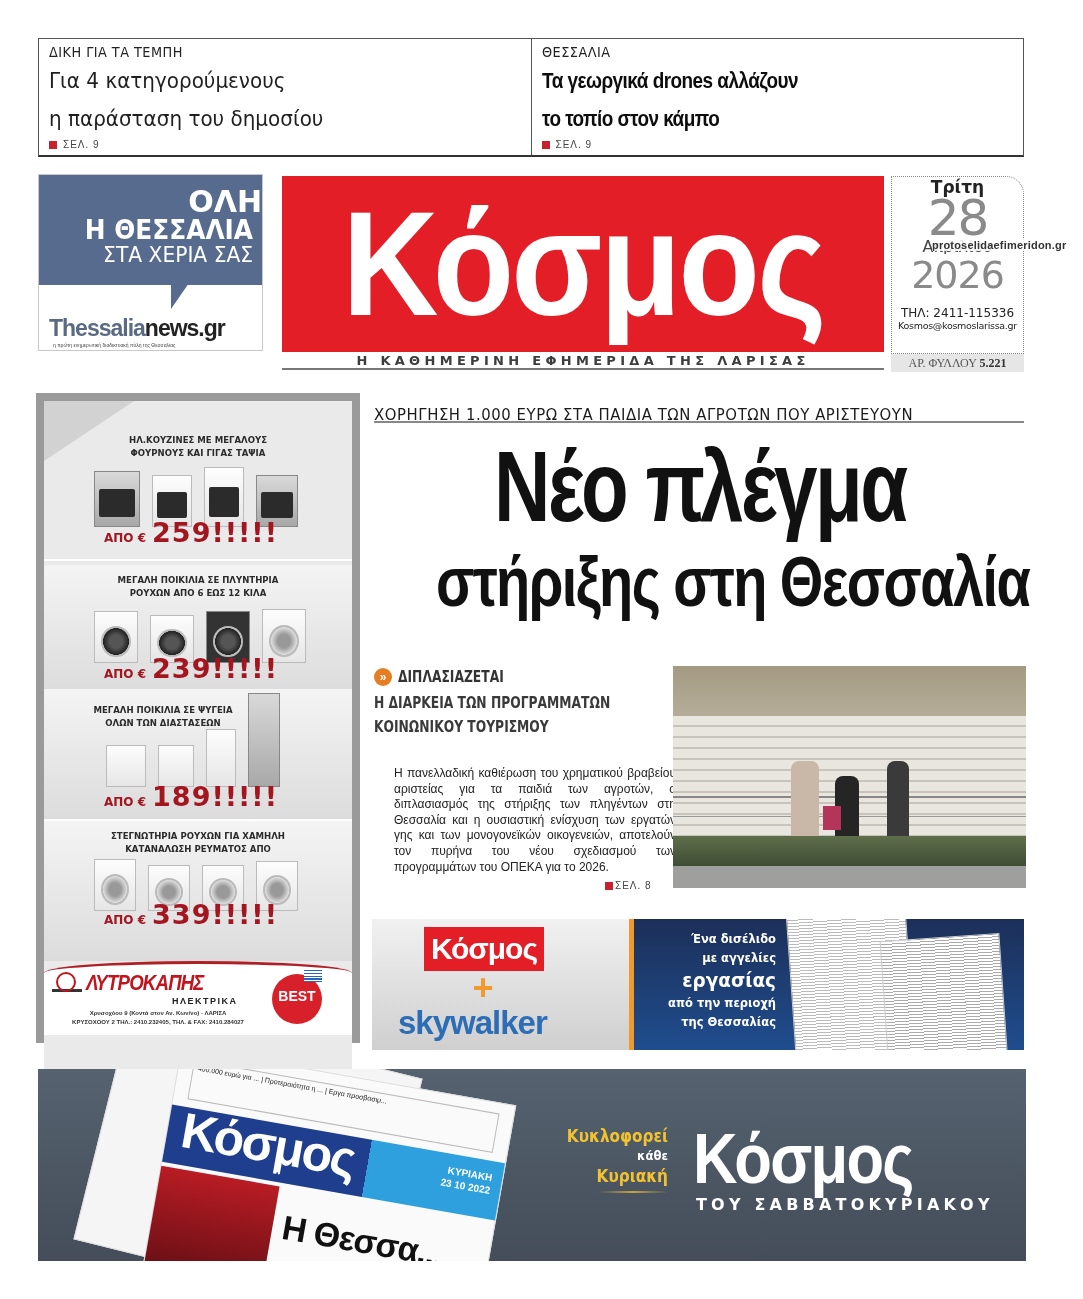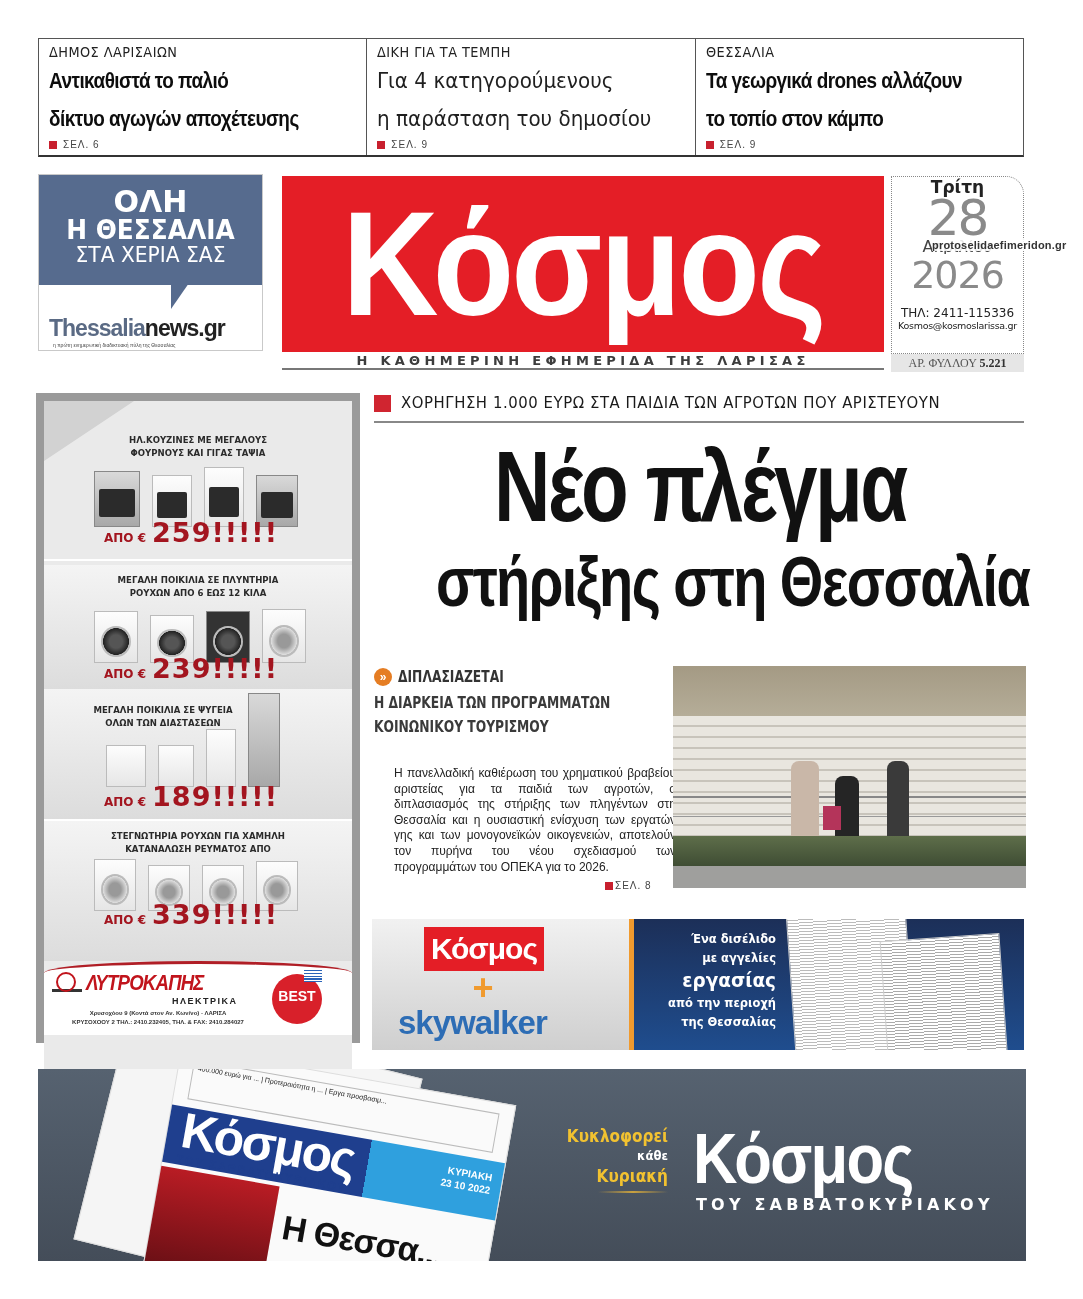--- a/index.html
+++ b/index.html
@@ -13,21 +13,21 @@
   .teaser + .teaser { border-left: 1.5px solid #555; }
   .teaser .kicker { font-size: 14px; letter-spacing: 0.5px; color: #222; font-family: "DejaVu Sans", sans-serif; font-weight: normal; transform: scaleX(0.92); transform-origin: left; white-space: nowrap; }
   .teaser .title { margin-top: 2px; font-size: 22px; line-height: 38px; white-space: nowrap; }
   .teaser .title.bold { font-family: "Liberation Sans", sans-serif; font-weight: bold; transform: scaleX(0.86); transform-origin: left; letter-spacing: -0.6px; color: #0d0d0d; }
   .teaser .title.light { font-family: "DejaVu Sans", sans-serif; font-weight: normal; font-size: 21px; color: #1f1f1f; transform: scaleX(0.95); transform-origin: left; }
   .teaser .page { position: absolute; left: 10px; bottom: 5px; font-size: 10px; color: #444; display: flex; align-items: center; gap: 6px; letter-spacing: 1px; }
   .red-sq { display: inline-block; width: 8px; height: 8px; background: #c8202e; }
 
   
   .thessalia { left: 38px; top: 174px; width: 225px; height: 177px; border: 1px solid #c9c9c9; background: #fff; }
-  .thessalia .blue { position: absolute; left: 0; top: 0; width: 223px; height: 110px; background: #566b8e; text-align: center; color: #fff; }
+  .thessalia .blue { position: absolute; left: 0; top: 0; width: 223px; height: 110px; background: #566b8e; text-align: right; color: #fff; }
   .thessalia .blue .l1 { font-family: "DejaVu Sans", sans-serif; font-weight: bold; font-size: 30px; line-height: 30px; padding-top: 12px; }
   .thessalia .blue .l2 { font-family: "DejaVu Sans", sans-serif; font-weight: bold; font-size: 27px; line-height: 26px; transform: scaleX(0.92); }
   .thessalia .blue .l3 { font-family: "DejaVu Sans", sans-serif; font-size: 22px; line-height: 24px; transform: scaleX(0.92); }
   .thessalia .tail { position: absolute; left: 132px; top: 108px; width: 0; height: 0; border-left: 0 solid transparent; border-right: 18px solid transparent; border-top: 26px solid #566b8e; }
   .thessalia .brand { position: absolute; left: 10px; top: 140px; font-size: 23px; font-weight: bold; letter-spacing: -1px; white-space: nowrap; }
   .thessalia .brand .b1 { color: #5a6a84; }
   .thessalia .brand .b2 { color: #222; }
   .thessalia .tag { position: absolute; left: 14px; top: 167px; font-size: 5px; color: #444; white-space: nowrap; }
 
   
@@ -66,21 +66,21 @@
   .appad .footer .house { position: absolute; left: 8px; top: 8px; width: 30px; height: 20px; border-bottom: 3px solid #333; }
   .appad .footer .house::before { content: ""; position: absolute; left: 4px; top: 0; width: 16px; height: 16px; border-radius: 50%; border: 2px solid #c1141c; }
   .appad .footer .sub { position: absolute; left: 128px; top: 32px; font-size: 9px; font-weight: bold; letter-spacing: 1.5px; color: #222; }
   .appad .footer .addr { position: absolute; left: 4px; top: 45px; width: 220px; font-size: 6px; font-weight: bold; line-height: 9px; color: #333; text-align: center; white-space: nowrap; }
   .appad .footer .best { position: absolute; left: 228px; top: 10px; width: 50px; height: 50px; border-radius: 50%; background: #d8202a; color: #fff; font-size: 14px; font-weight: bold; text-align: center; line-height: 44px; }
   .appad .footer .best span { position: absolute; left: 0; top: 13px; width: 100%; font-size: 5px; line-height: 5px; letter-spacing: 1px; }
   .appad .footer .flag { position: absolute; left: 260px; top: 6px; width: 18px; height: 12px; background: repeating-linear-gradient(#2a63b8 0 1.4px, #fff 1.4px 2.8px); }
   .appad .corner { position: absolute; left: 0; top: 0; width: 0; height: 0; border-top: 60px solid #d2d2d2; border-right: 90px solid transparent; }
 
   
-  .kicker-main { left: 374px; top: 393px; width: 650px; height: 30px; border-bottom: 2px solid #888; display: flex; align-items: flex-start; gap: 10px; }
+  .kicker-main { left: 374px; top: 393px; width: 650px; height: 30px; border-bottom: 2px solid #888; display: flex; align-items: flex-start; gap: 10px; flex-direction: column; }
   .kicker-main .red-big { width: 17px; height: 17px; background: #d02530; margin-top: 2px; }
   .kicker-main .txt { font-family: "DejaVu Sans", sans-serif; font-size: 16px; letter-spacing: 0.6px; color: #1a1a1a; white-space: nowrap; transform: scaleX(0.93); transform-origin: left; }
   .headline { left: 370px; top: 430px; width: 660px; text-align: center; color: #111; font-family: "Liberation Sans", sans-serif; font-weight: bold; }
   .headline .h1 { font-size: 100px; line-height: 112px; letter-spacing: -3px; transform: scaleX(0.78); white-space: nowrap; }
   .headline .h2 { font-size: 70px; line-height: 80px; letter-spacing: -2px; transform: scaleX(0.8); white-space: nowrap; }
 
   .sub-kicker { left: 374px; top: 668px; display: flex; align-items: center; gap: 6px; }
   .sub-kicker .arrow-icon { width: 18px; height: 18px; border-radius: 50%; background: #e57d23; color: #fff; font-size: 12px; font-weight: bold; text-align: center; line-height: 18px; }
   .sub-kicker .txt { font-family: "DejaVu Sans", sans-serif; font-weight: bold; font-size: 15px; color: #333; transform: scaleX(0.82); transform-origin: left; white-space: nowrap; }
   .subhead { left: 374px; top: 691px; font-family: "DejaVu Sans", sans-serif; font-weight: bold; font-size: 15px; line-height: 24px; color: #3a3a3a; transform: scaleX(0.82); transform-origin: left; white-space: nowrap; }
@@ -130,29 +130,20 @@
   .sunday .promo .p2 { font-size: 13px; line-height: 18px; color: #fff; transform: scaleX(0.9); transform-origin: right; }
   .sunday .promo .uline { margin-left: auto; width: 70px; height: 2px; margin-top: 4px; background: linear-gradient(90deg, transparent, #c9a13f, transparent); }
   .sunday .big { position: absolute; left: 655px; top: 50px; color: #fff; font-weight: bold; font-size: 70px; line-height: 80px; letter-spacing: -2px; transform: scaleX(0.88); transform-origin: left; white-space: nowrap; }
   .sunday .bigsub { position: absolute; left: 658px; top: 126px; color: #fff; font-weight: bold; font-size: 16px; letter-spacing: 4.2px; white-space: nowrap; font-family: "DejaVu Sans", sans-serif; }
 </style>
 </head>
 <body>
 
 <div class="abs teasers">
   <div class="teaser">
-    <div class="kicker">ΔΗΜΟΣ ΛΑΡΙΣΑΙΩΝ</div>
-    <div class="title bold">Αντικαθιστά το παλιό</div>
-    <div class="title bold" style="margin-top:0">δίκτυο αγωγών αποχέτευσης</div>
-    <div class="page">
-        <span class="red-sq"></span>
-        <span>ΣΕΛ. 6</span>
-      </div>
-  </div>
-  <div class="teaser">
     <div class="kicker">ΔΙΚΗ ΓΙΑ ΤΑ ΤΕΜΠΗ</div>
     <div class="title light">Για 4 κατηγορούμενους</div>
     <div class="title light" style="margin-top:0">η παράσταση του δημοσίου</div>
     <div class="page">
         <span class="red-sq"></span>
         <span>ΣΕΛ. 9</span>
       </div>
   </div>
   <div class="teaser">
     <div class="kicker">ΘΕΣΣΑΛΙΑ</div>

